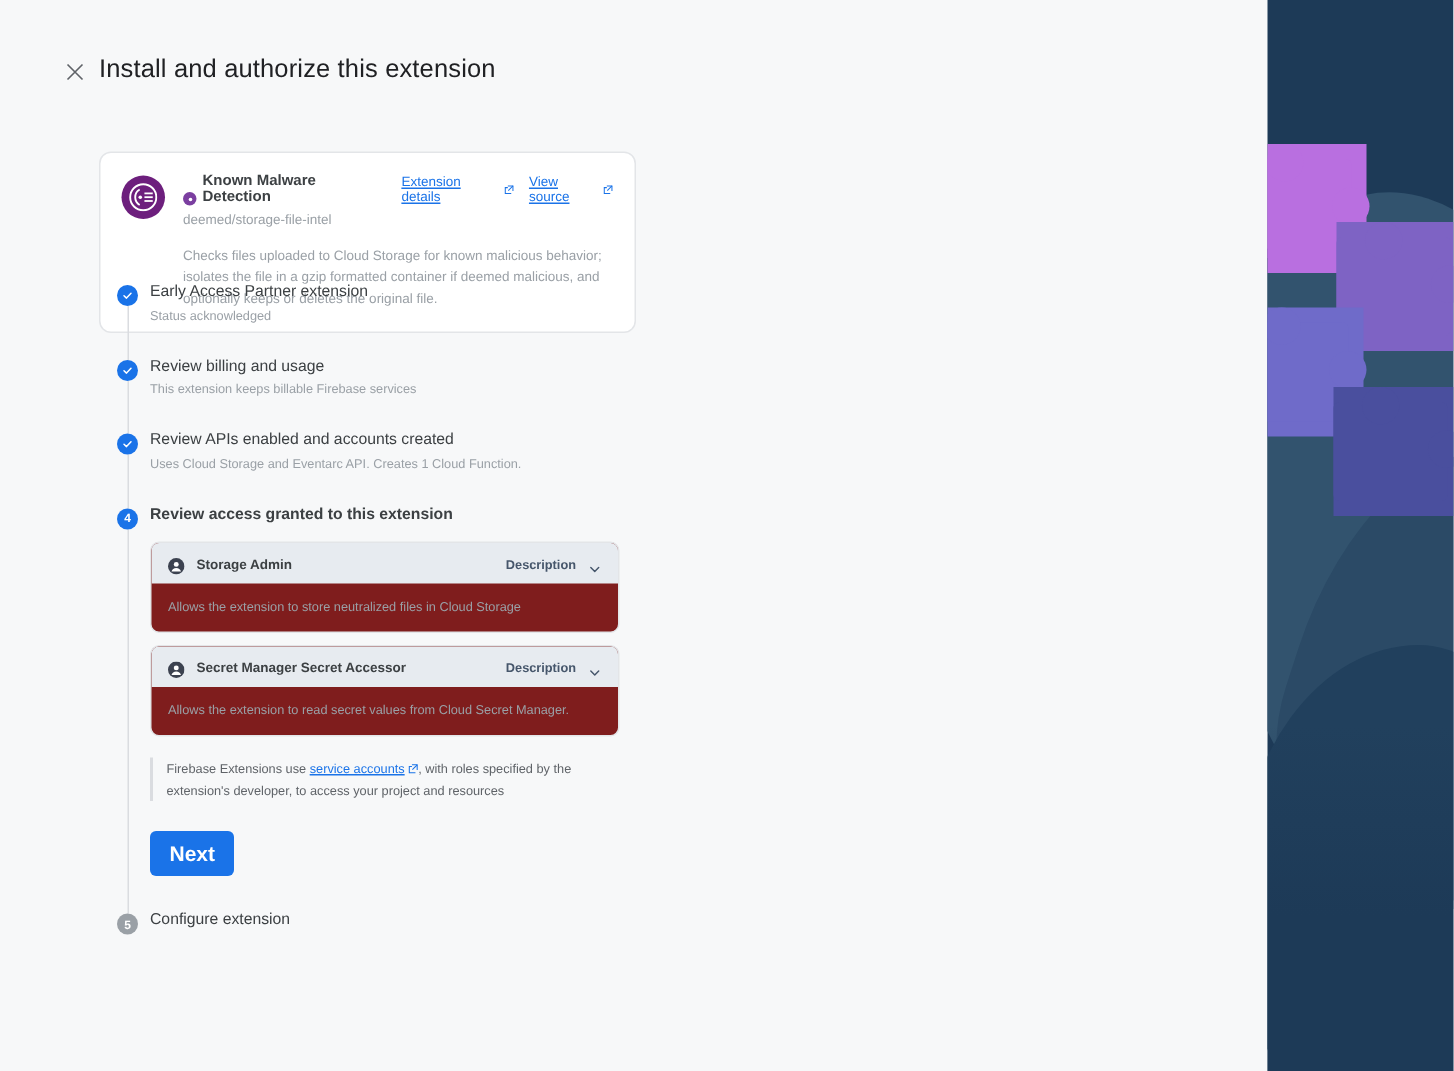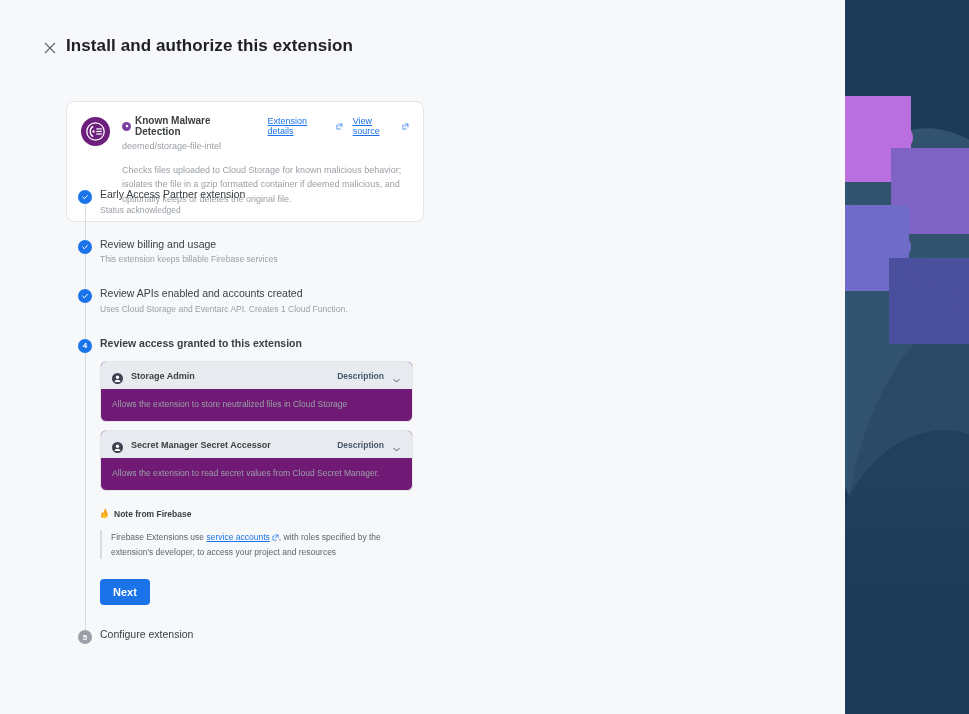--- a/index.html
+++ b/index.html
@@ -67,21 +67,21 @@
   .close-btn {
     position: absolute; left: 40px; top: 38px;
     width: 20px; height: 20px; cursor: pointer;
     display: flex; align-items: center; justify-content: center;
   }
   .close-btn svg { display: block; }
 
   
   .header { position: absolute; left: 66px; top: 36px; }
   .title {
-    font-size: 17px; font-weight: bold; color: #202124;
+    font-size: 17px; font-weight: normal; color: #202124;
     letter-spacing: 0.1px;
   }
   .subtitle {
     margin-top: 5px; font-size: 10.5px; color: #80868b;
   }
 
   
   .ext-card {
     position: absolute; left: 66px; top: 101px;
     width: 358px;
@@ -94,21 +94,21 @@
   }
   .ext-logo {
     flex: 0 0 auto;
     width: 29px; height: 29px; border-radius: 50%;
     background: #6d1f7d;
     display: flex; align-items: center; justify-content: center;
     margin-top: 2px;
   }
   .ext-body { flex: 1 1 auto; min-width: 0; }
   .ext-row-1 { display: flex; align-items: center; }
-  .ext-name-wrap { display: flex; align-items: center; gap: 4px; flex: 1 1 auto; }
+  .ext-name-wrap { display: flex; align-items: flex-end; gap: 4px; flex: 1 1 auto; }
   .ext-badge {
     width: 9px; height: 9px; border-radius: 50%;
     background: #7b3fa0; flex: 0 0 auto;
     display: flex; align-items: center; justify-content: center;
   }
   .ext-name { font-size: 10px; font-weight: bold; color: #3c4043; }
   .ext-links { display: flex; gap: 10px; align-items: center; margin-left: 12px; }
   .ext-link {
     font-size: 9px; color: #1a73e8; text-decoration: underline;
     display: inline-flex; align-items: center; gap: 2px; cursor: pointer;
@@ -140,21 +140,21 @@
   .step-title.bold { font-weight: bold; }
   .step-sub { margin-top: 4px; font-size: 8.5px; color: #9aa0a6; }
   .step-gap { height: 23px; }
 
   
   .perms { margin-top: 12px; margin-left: 0; width: 313px; }
   .perm-card {
     border: 1px solid #e3e5e8;
     border-radius: 6px;
     overflow: hidden;
-    background: #701a75;
+    background: #7f1d1d;
     margin-bottom: 8px;
   }
   .perm-head {
     background: #e7ebf0;
     display: flex; align-items: center;
     padding: 8px 11px;
     cursor: pointer;
   }
   .perm-person {
     flex: 0 0 auto; width: 11px; height: 11px; margin-right: 8px;
@@ -182,21 +182,21 @@
   .note-link {
     color: #1a73e8; text-decoration: underline;
     display: inline-flex; align-items: center; gap: 2px; cursor: pointer;
   }
 
   
   .next-wrap { margin-top: 20px; }
   .next-btn {
     display: inline-block;
     background: #1a73e8; color: #fff;
-    font-size: 11px; font-weight: bold;
+    font-size: 14px; font-weight: bold;
     border: none; border-radius: 4px;
     padding: 7px 13px; cursor: pointer;
     font-family: "Liberation Sans", sans-serif;
   }
 </style>
 </head>
 <body>
 
 <div class="page">
 
@@ -364,29 +364,20 @@
                 <path d="M2.5 4.5 L6 8 L9.5 4.5" fill="none" stroke="#46566b" stroke-width="1.3" stroke-linecap="round" stroke-linejoin="round"></path>
               </svg>
             </span>
           </div>
           <div class="perm-body">Allows the extension to read secret values from Cloud Secret Manager.</div>
         </div>
 
       </div>
 
       <div class="note">
-        <div class="note-head">
-          <span>
-            <svg width="9" height="11" viewBox="0 0 12 15">
-              <path d="M3 13.5 C0.5 11.5 1 7.5 3.2 5 C3.6 6.2 4.3 6.8 5 7 C4.6 4.2 5.8 1.8 7.8 0.5 C7.4 3 8.6 4.2 9.8 6 C11.2 8.2 10.6 11.8 8 13.5 Z" fill="#f6a623"></path>
-              <path d="M4.5 13.8 C3 12.3 3.6 9.8 5.4 8 C5.8 9.6 7 10.2 7.8 11.2 C8.6 12.4 8 13.4 7 14 Z" fill="#ffca28"></path>
-            </svg>
-          </span>
-          <span class="note-title">Note from Firebase</span>
-        </div>
         <div class="note-body">
           <span>Firebase Extensions use </span><span class="note-link">
               <span>service accounts</span>
               <svg width="7" height="7" viewBox="0 0 12 12">
                 <path d="M4.5 1.5 H10.5 V7.5" fill="none" stroke="#1a73e8" stroke-width="1.2"></path>
                 <path d="M10.5 1.5 L5 7" fill="none" stroke="#1a73e8" stroke-width="1.2"></path>
                 <path d="M8.5 10.5 H1.5 V3.5 H4.5" fill="none" stroke="#1a73e8" stroke-width="1.2"></path>
               </svg>
             </span><span>, with roles specified by the extension's developer, to access your project and resources</span>
         </div>

